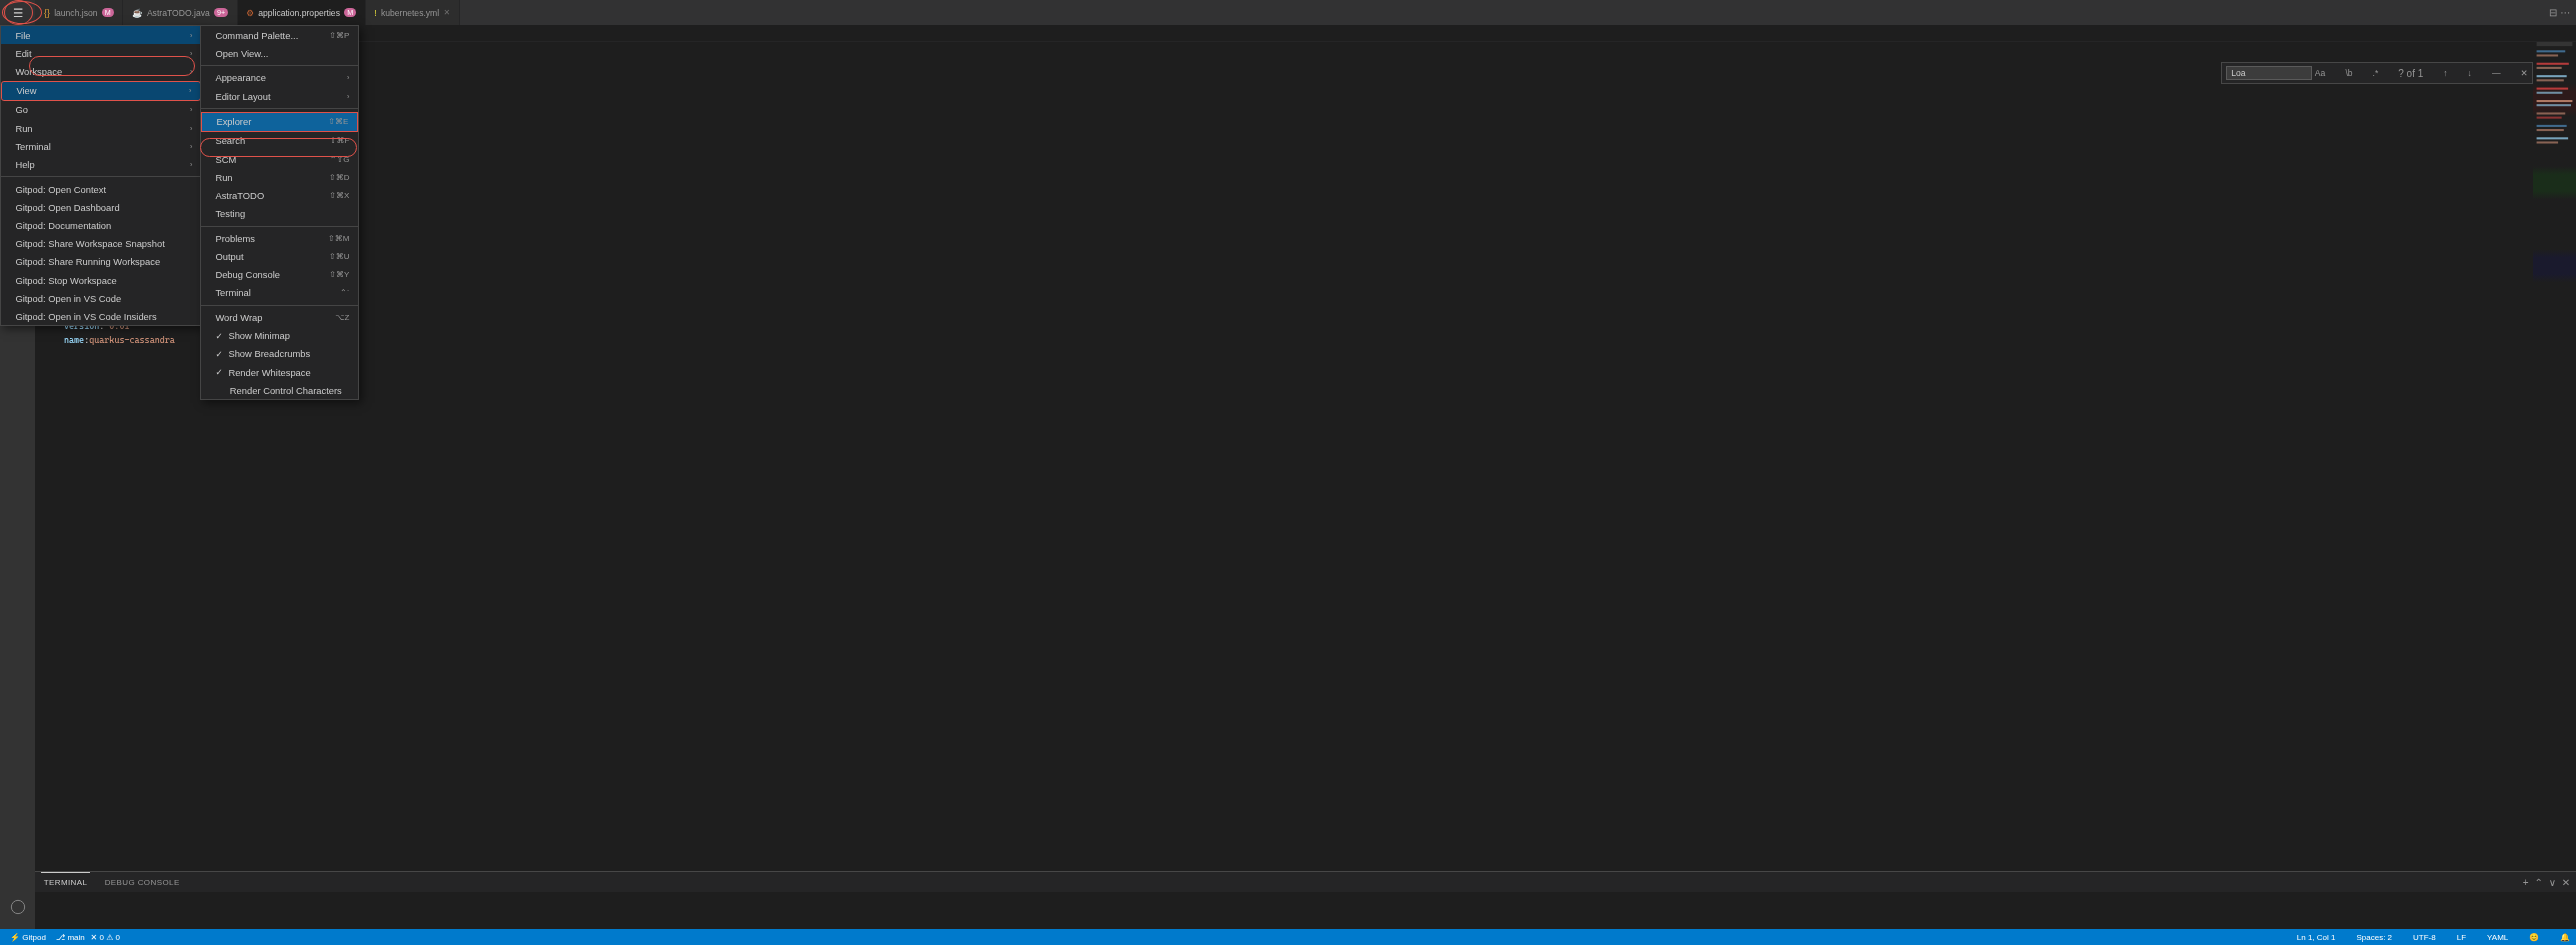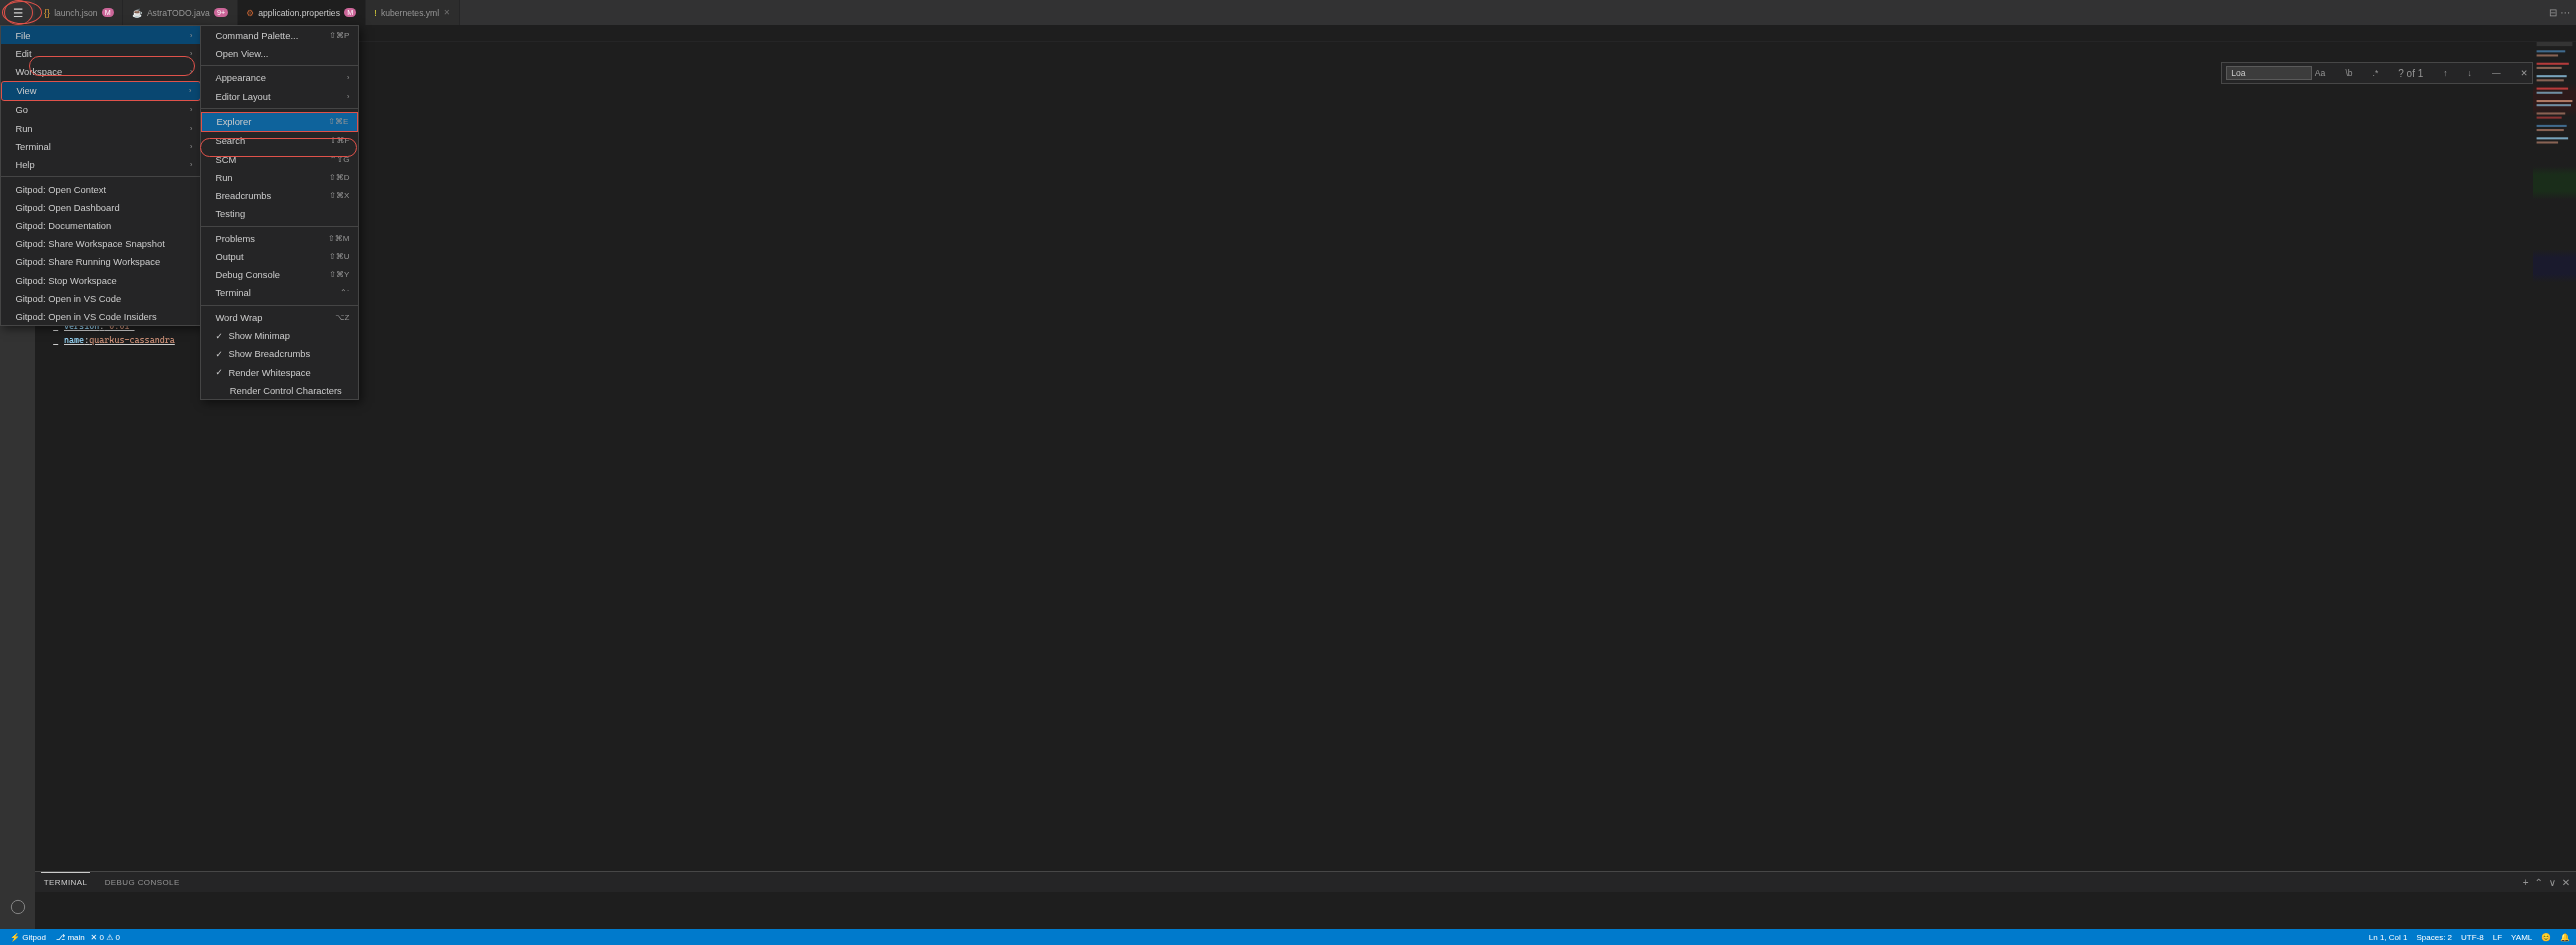--- a/index.html
+++ b/index.html
@@ -154,21 +154,20 @@
 
     
     .editor-content {
       flex: 1;
       background: #1e1e1e;
       overflow: hidden;
       position: relative;
       font-family: 'Cascadia Code', 'Courier New', monospace;
       font-size: 8.6px;
       display: flex;
-      text-decoration: underline;
     }
     .line-numbers {
       width: 29px;
       text-align: right;
       padding-right: 5.8px;
       color: #5a5a5a;
       line-height: 1.6;
       user-select: none;
       flex-shrink: 0;
       padding-top: 2.9px;
@@ -289,21 +288,21 @@
       background: #007acc;
       display: flex;
       align-items: center;
       font-size: 8px;
       color: white;
       padding: 0 5.8px;
       gap: 8.6px;
       justify-content: space-between;
     }
     .statusbar-left { display: flex; gap: 5.8px; }
-    .statusbar-right { margin-left: auto; display: flex; gap: 9px; }
+    .statusbar-right { margin-left: auto; display: flex; gap: 21px; }
 
     
     .overlay {
       position: fixed;
       top: 0; left: 0;
       width: 100%; height: 100%;
       z-index: 100;
       pointer-events: none;
     }
 
@@ -735,21 +734,21 @@
     </div>
     <div class="menu-item">
       <span>SCM</span>
       <span class="shortcut">⌃⇧G</span>
     </div>
     <div class="menu-item">
       <span>Run</span>
       <span class="shortcut">⇧⌘D</span>
     </div>
     <div class="menu-item">
-      <span>Breadcrumbs</span>
+      <span>AstraTODO</span>
       <span class="shortcut">⇧⌘X</span>
     </div>
     <div class="menu-item">
       <span>Testing</span>
     </div>
     <div class="menu-divider"></div>
     <div class="menu-item">
       <span>Problems</span>
       <span class="shortcut">⇧⌘M</span>
     </div>

